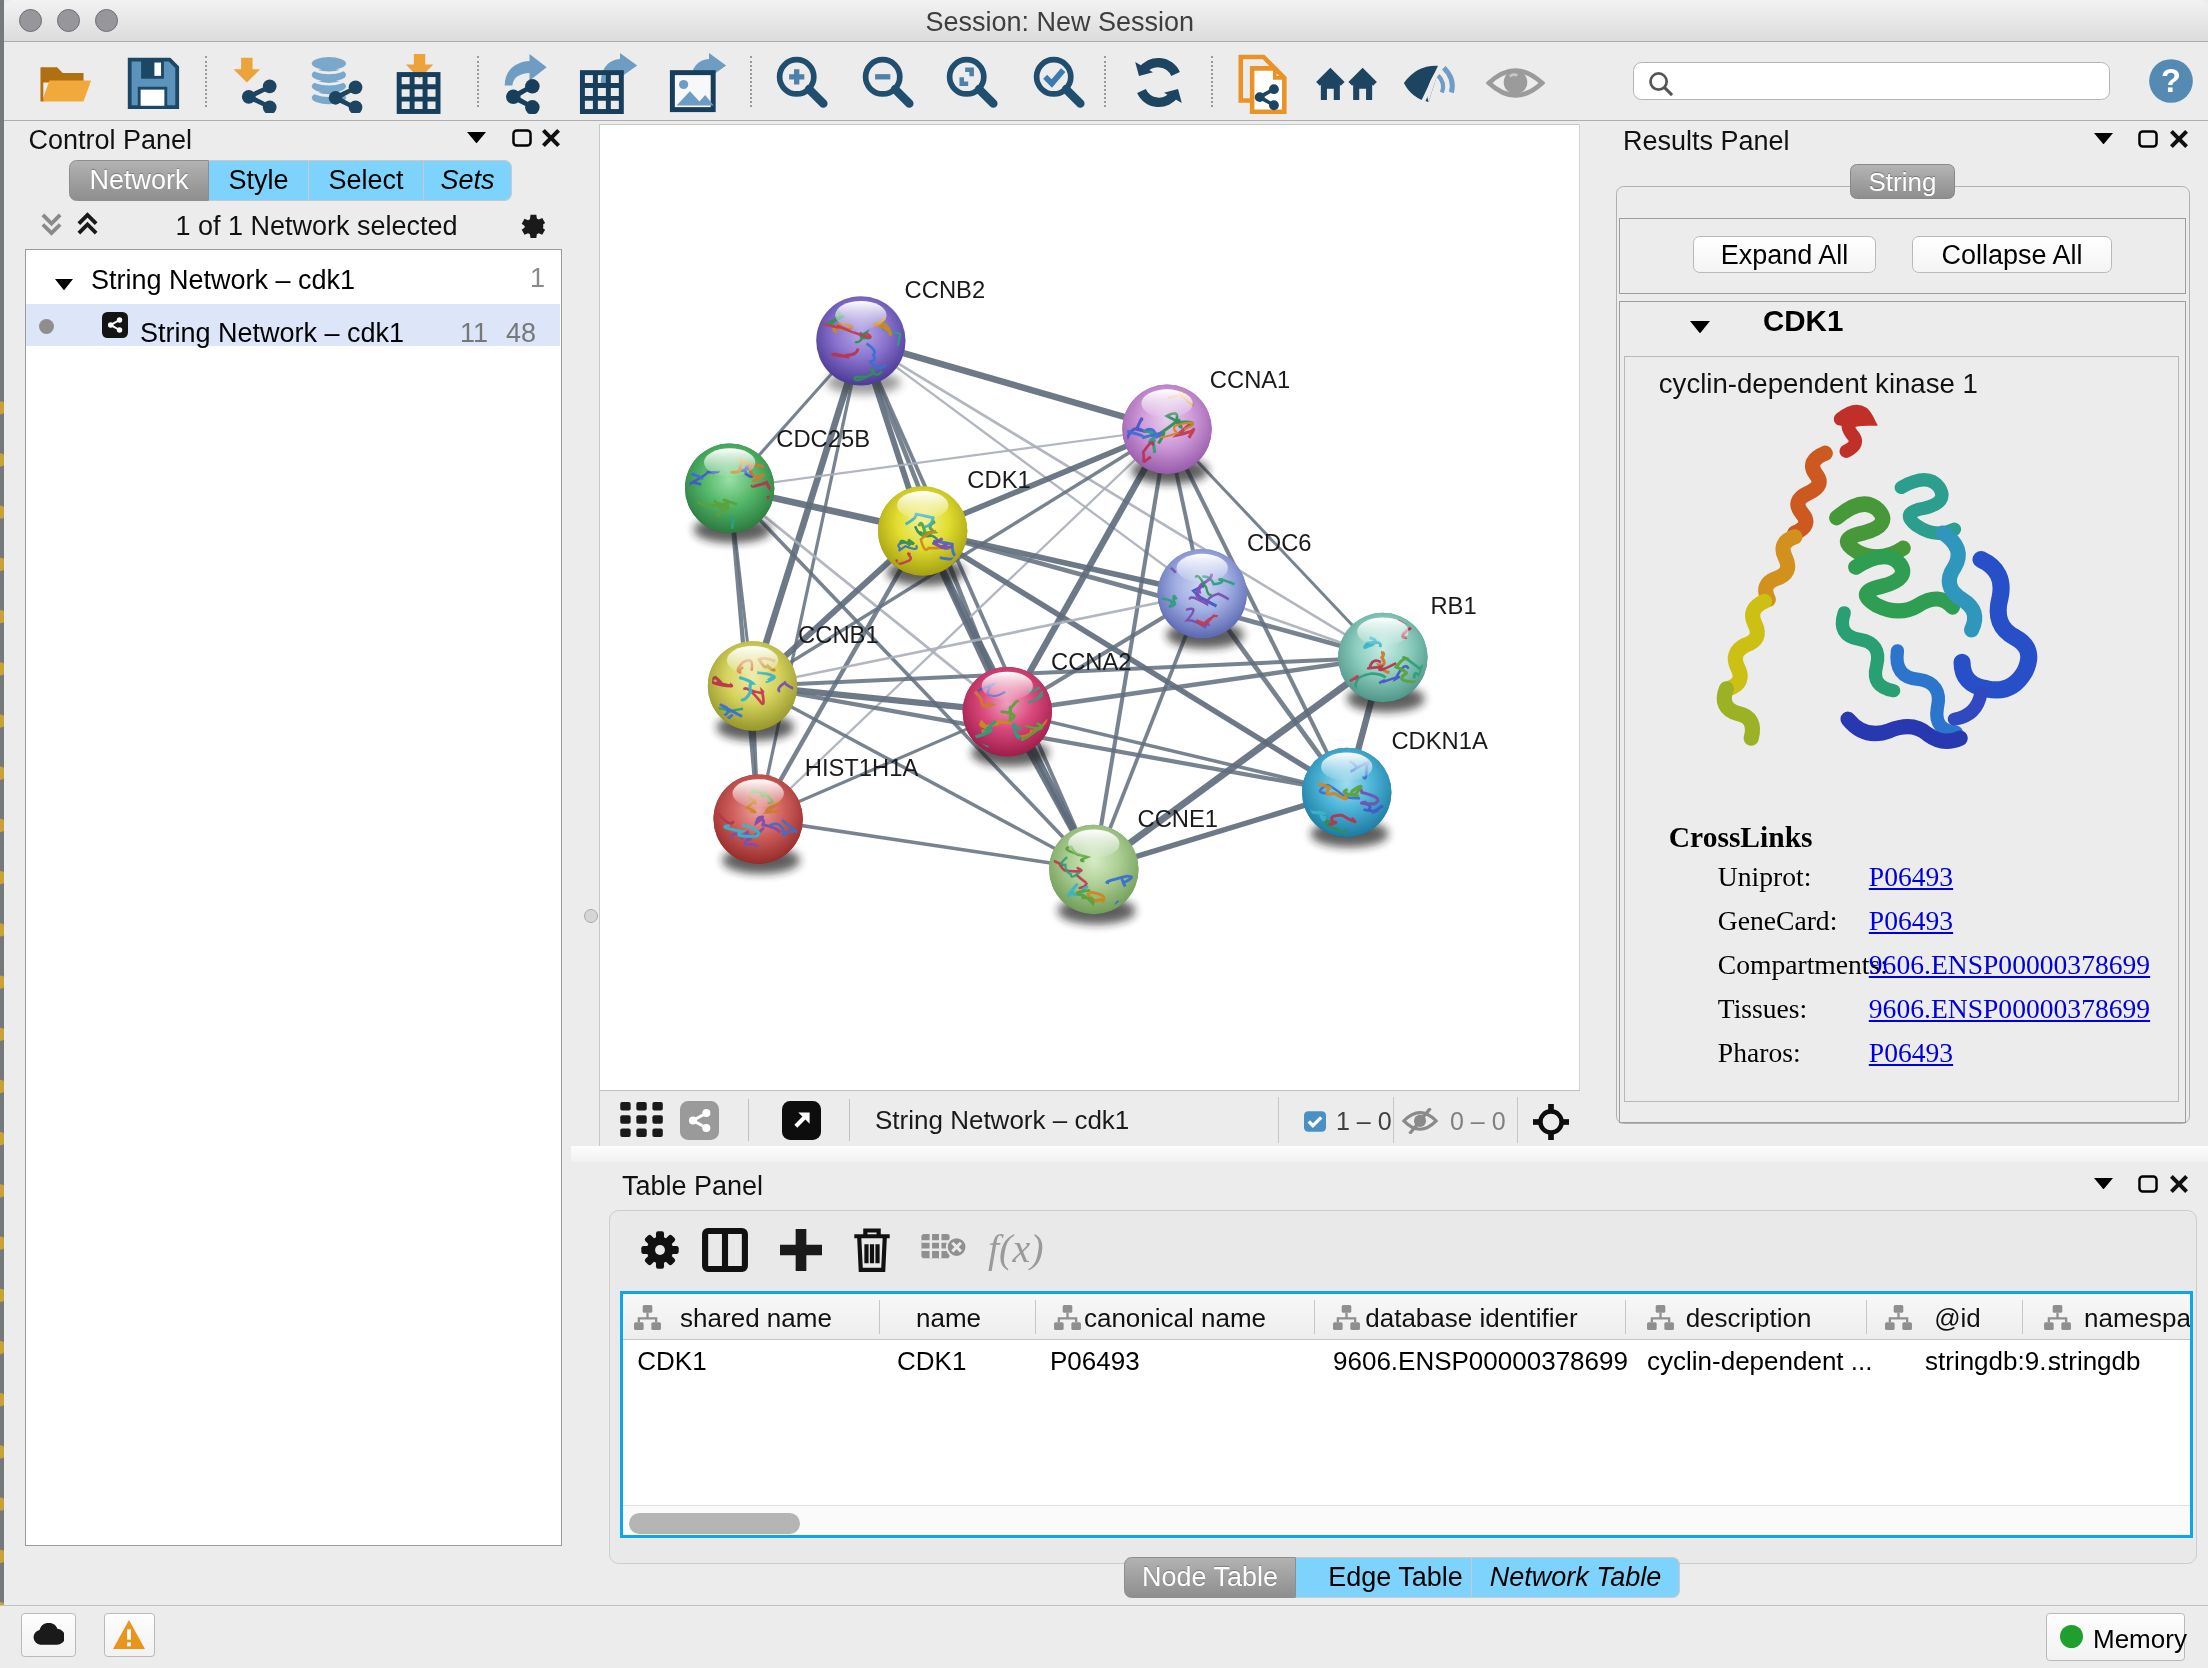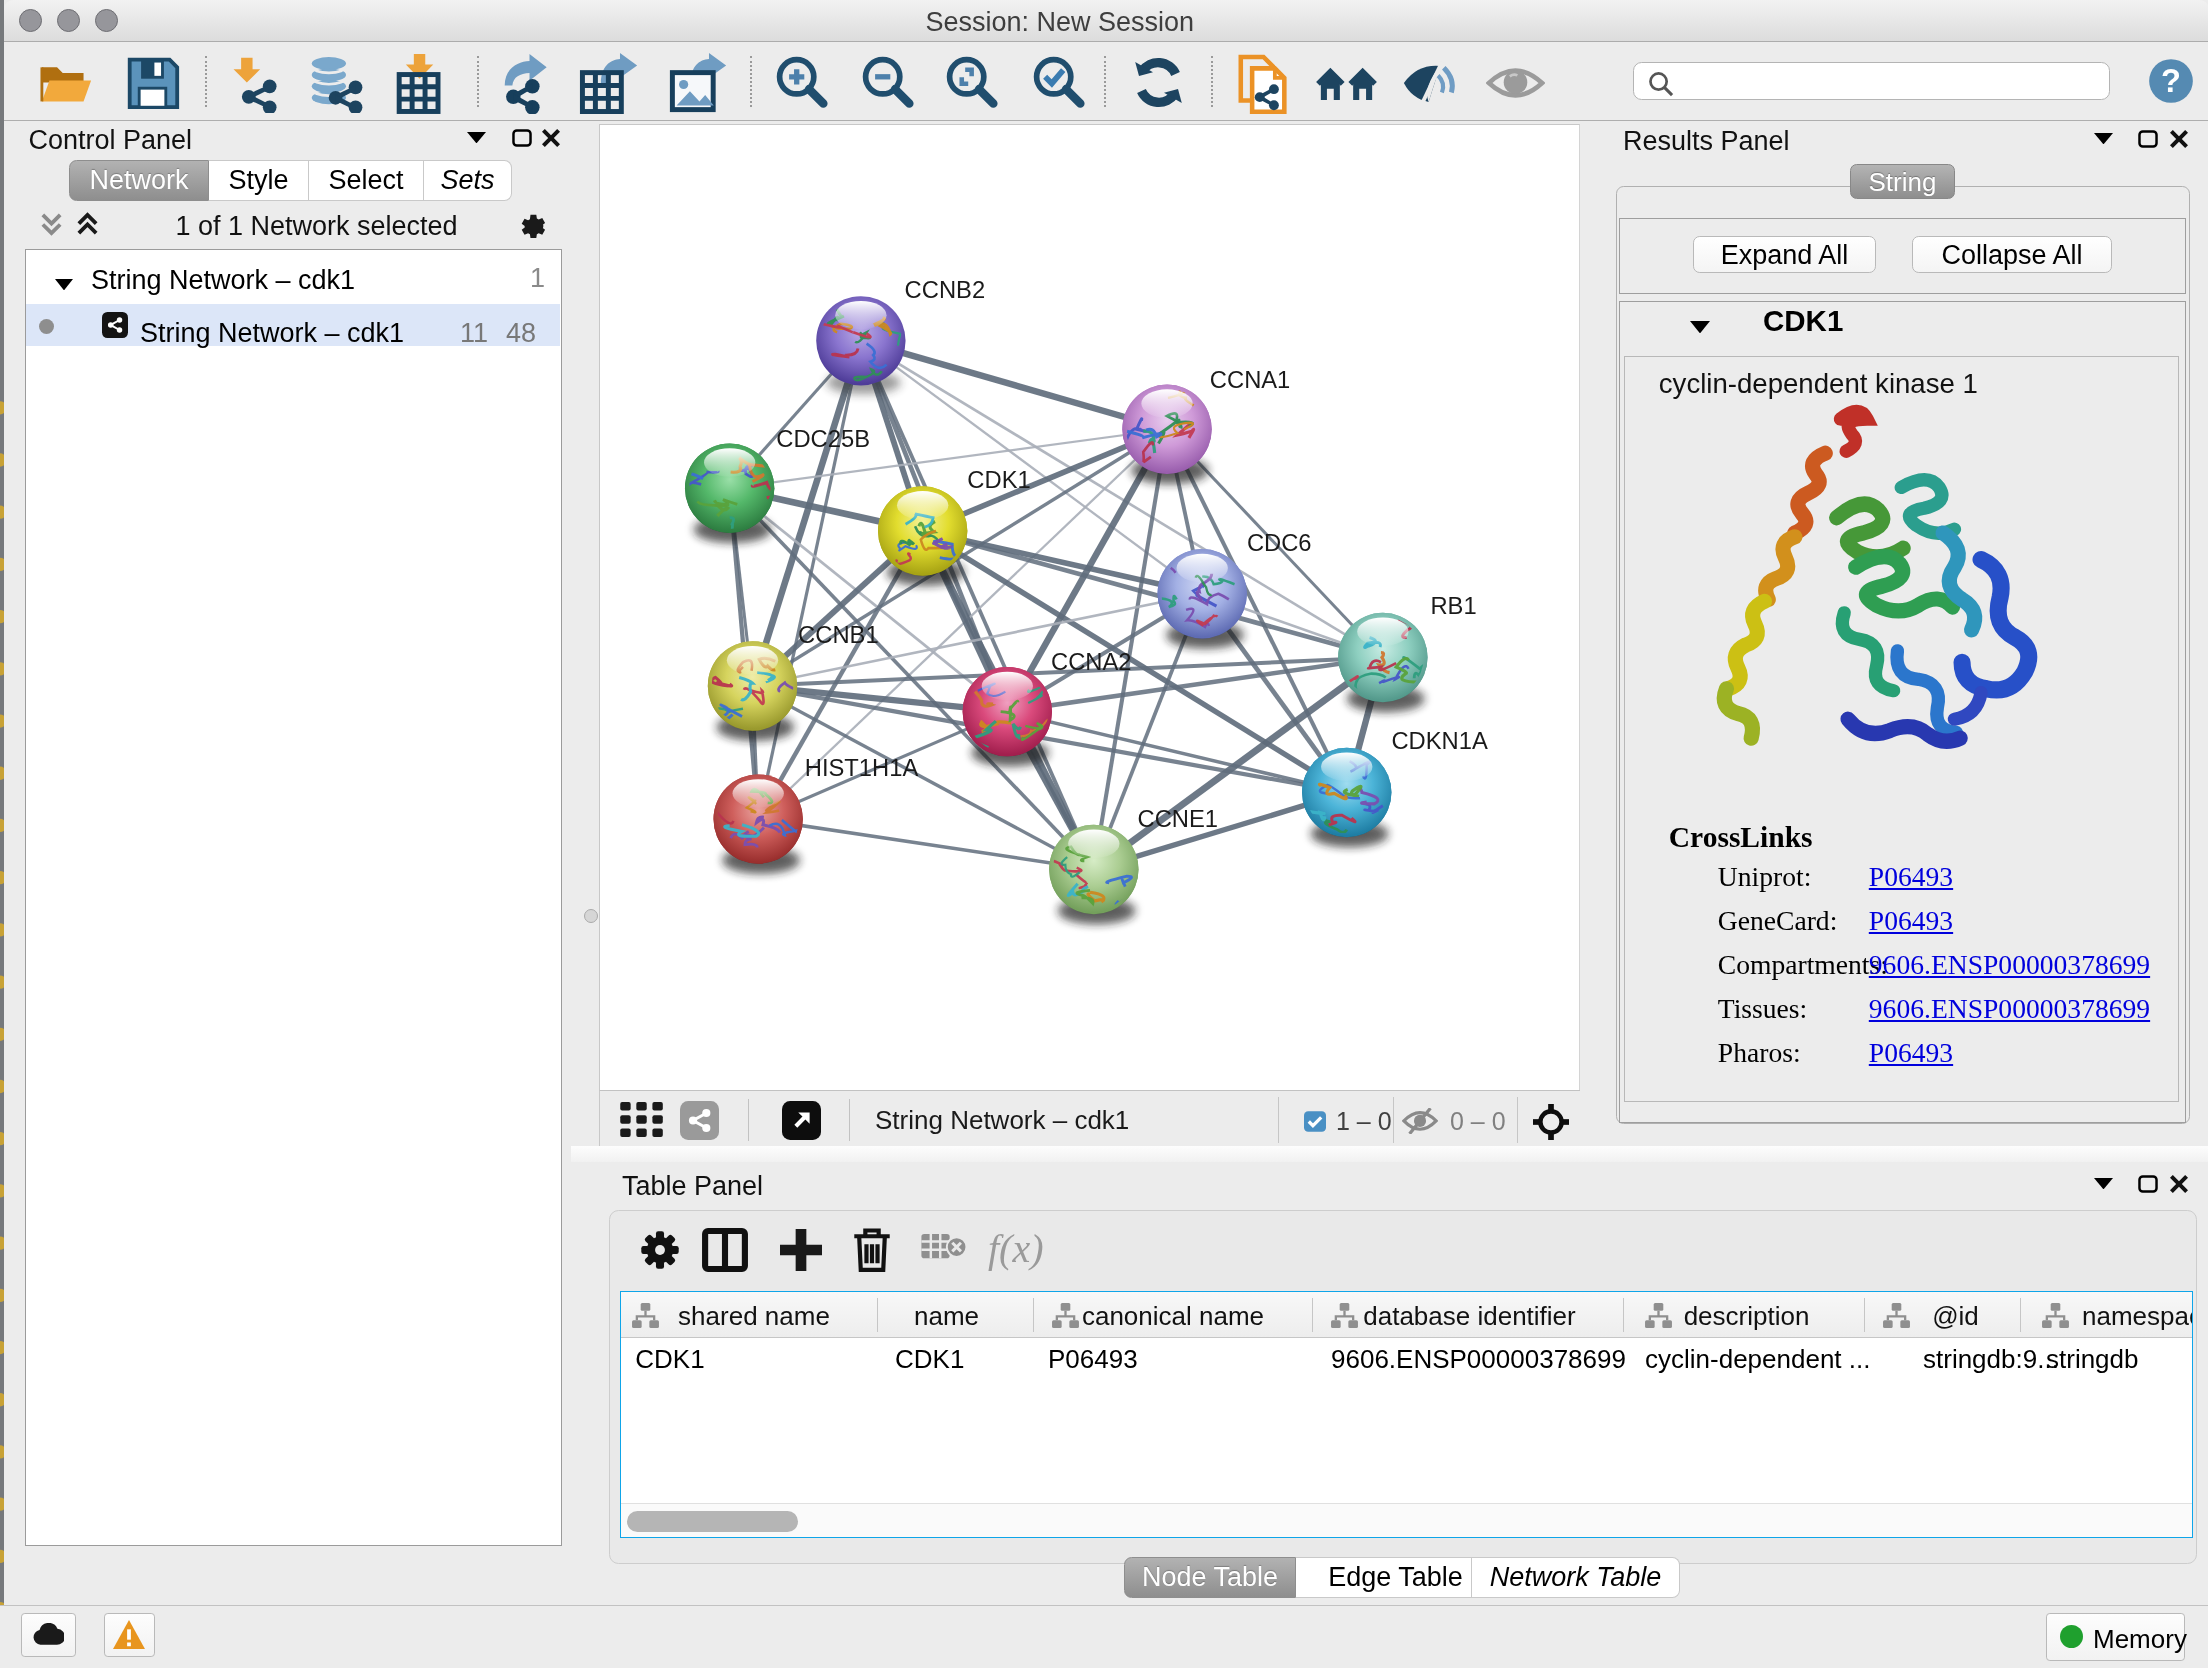--- a/index.html
+++ b/index.html
@@ -14,21 +14,21 @@
 .tbi { position:absolute; top:0; }
 .tdiv { position:absolute; top:13.3px; width:0; height:51px; border-left:2.9px dotted #9a9a9a; }
 #searchbox { position:absolute; left:1629px; top:19px; width:477px; height:38px; background:#fff; border:1.9px solid #b4b4b4; border-radius:8.6px; }
 
 #lstrip { position:absolute; left:0; top:0; width:3.8px; height:1668px; background:#76797c; }
 
 #cp-title { position:absolute; left:28.5px; top:125px; font-size:27px; color:#111; }
 .hicon { position:absolute; }
 
 .seg { position:absolute; display:flex; height:41px; font-size:27px; }
-.seg .t { border:1px solid #c9c9c9; border-left:none; background:#ffffff; color:#000; display:flex; align-items:center; justify-content:center; }
+.seg .t { border:1px solid #c9c9c9; border-left:none; background:#7dd3fc; color:#000; display:flex; align-items:center; justify-content:center; }
 .seg .t.first { border-left:1px solid #c9c9c9; border-radius:7.6px 0 0 7.6px; }
 .seg .t.last { border-radius:0 7.6px 7.6px 0;font-style:italic; }
 .seg .t.sel { background:linear-gradient(#b2b2b2,#8e8e8e); color:#fff; border-color:#8e8e8e; text-shadow:0 -1px 1px rgba(0,0,0,0.25); }
 #cp-list { position:absolute; left:25px; top:249px; width:537px; height:1297px; background:#fff; border:1.9px solid #9b9b9b; }
 #cp-row2 { position:absolute; left:0; top:54px; width:534px; height:42px; background:#dce6f8; }
 
 #netview { position:absolute; left:599px; top:124px; width:981px; height:966px; background:#fff; border-top:1px solid #c8c8c8; border-left:1px solid #c8c8c8; border-right:1px solid #d4d4d4; }
 #netbar { position:absolute; left:599px; top:1090px; width:981px; height:56px; background:#ececec; border-top:1px solid #c2c2c2; border-left:1px solid #c8c8c8;}
 #splitrow { position:absolute; left:571px; top:1146px; width:1638px; height:16px; background:linear-gradient(#fdfdfd,#f1f1f1); }
 
@@ -899,21 +899,21 @@
           <rect x="0" y="1" width="15" height="13" rx="1.5"></rect>
         </g>
         <g stroke="#e9e9e9" stroke-width="1.3">
           <path d="M0 5 h15 M0 9.4 h15 M5 1 v13 M10 1 v13"></path>
         </g>
         <circle cx="18.7" cy="8" r="5.2" fill="#8f8f8f" stroke="#e9e9e9" stroke-width="1"></circle>
         <path d="M16.4 5.7 l4.6 4.6 M21 5.7 l-4.6 4.6" stroke="#e9e9e9" stroke-width="1.6"></path>
       </svg>
     <div style="position:absolute; left:417px; top:63px; font-family:'Liberation Serif',serif; font-style:italic; font-size:40px; color:#9a9a9a;">f(x)</div>
 
-    <div style="position:absolute; left:49px; top:129px; width:1573px; height:247px; background:#fff; border:1px solid #0ea5e9; overflow:hidden;">
+    <div style="position:absolute; left:49px; top:129px; width:1573px; height:247px; background:#fff; border:3px solid #0ea5e9; overflow:hidden;">
       <div style="position:absolute; left:0; top:0; width:1571px; height:46px; background:linear-gradient(#f8f8f8,#ededed); border-bottom:1px solid #c6c6c6; font-size:26px; color:#111;">
         <svg class="treeic" style="left:10.5px;" viewBox="0 0 28 26" width="27" height="25">
             <use href="#orgchart"></use>
           </svg>
           <div class="hc" style="left:38px; width:190px;">shared name</div>
         <div class="vsep" style="left:256px;"></div>
           <div class="hc" style="left:259px; width:133px;">name</div>
         <div class="vsep" style="left:412px;"></div>
           <svg class="treeic" style="left:431px;" viewBox="0 0 28 26" width="27" height="25">
             <use href="#orgchart"></use>

